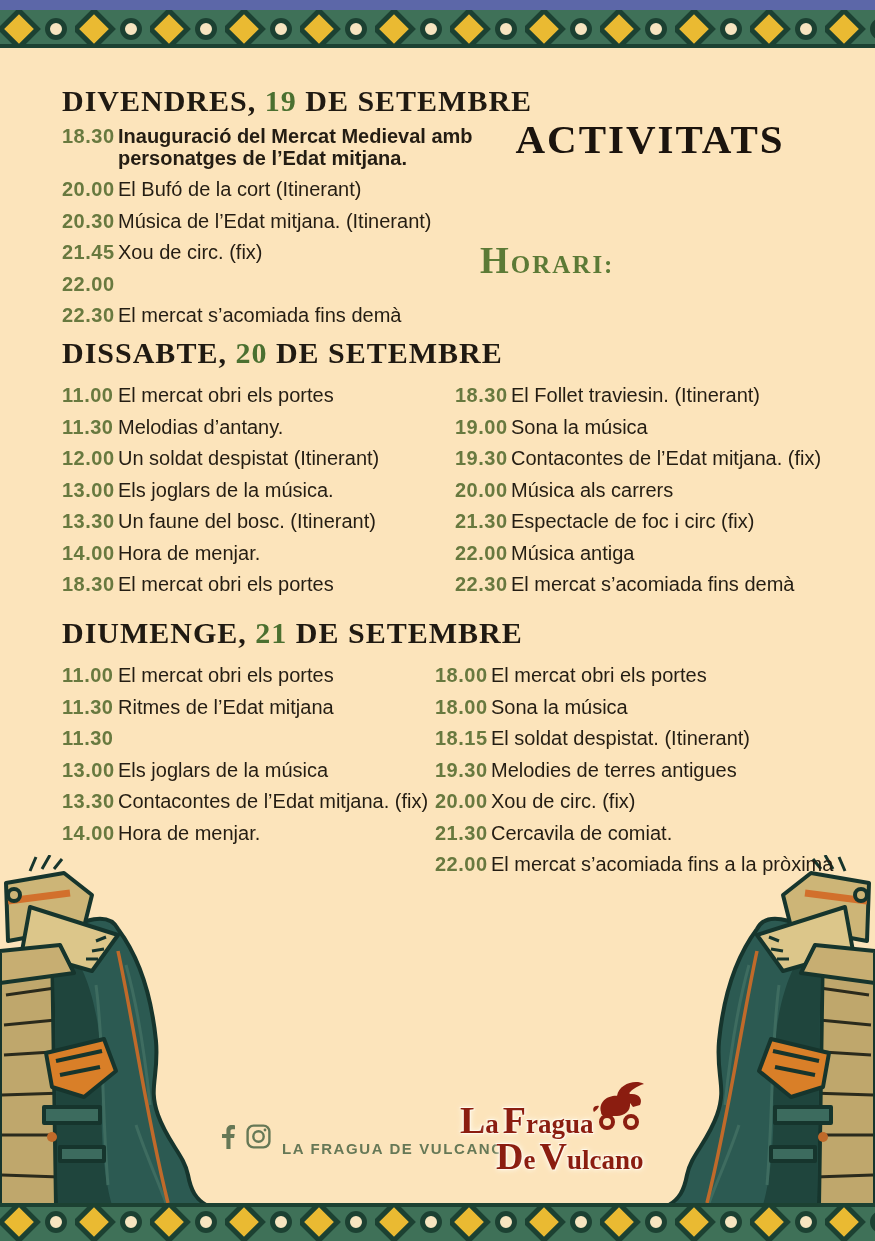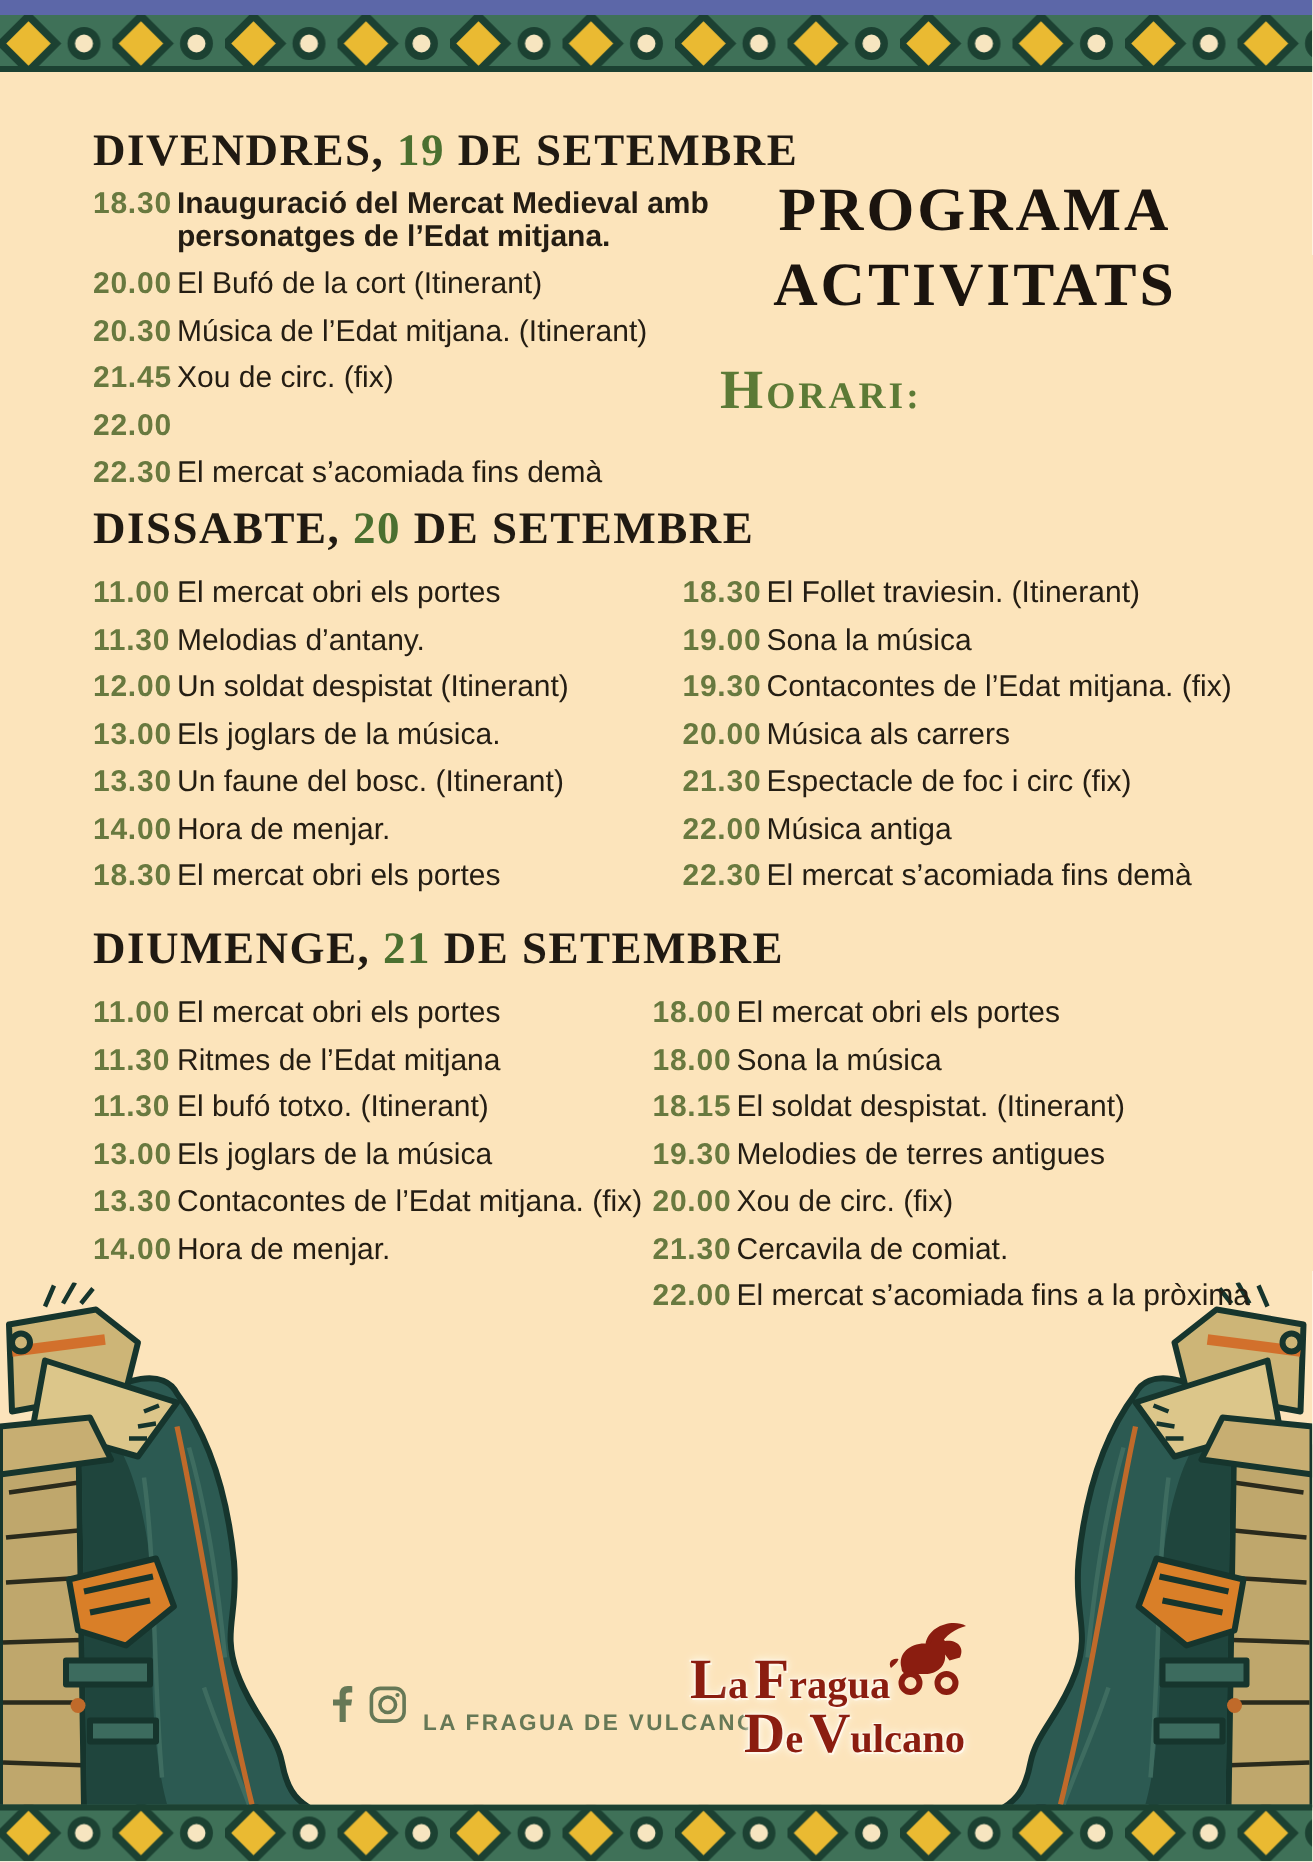--- a/index.html
+++ b/index.html
@@ -130,21 +130,20 @@
       <div class="row">
         <span class="time">22.00</span>
       </div>
       <div class="row">
         <span class="time">22.30</span>
         <span class="desc">El mercat s’acomiada fins demà</span>
       </div>
     </div>
 
   <div class="title-block">
-    <div>PROGRAMA</div>
     <div>ACTIVITATS</div>
   </div>
   <div class="horari-block">
     <div class="horari-head"><span class="big">H</span><span>ORARI:</span></div>
     <div>
 
     <div class="horari-line"></div>
         <div class="horari-line"></div>
         <div class="horari-line"></div>
       </div>
@@ -228,21 +227,20 @@
   <div class="row">
         <span class="time">11.00</span>
         <span class="desc">El mercat obri els portes</span>
       </div>
       <div class="row">
         <span class="time">11.30</span>
         <span class="desc">Ritmes de l’Edat mitjana</span>
       </div>
       <div class="row">
         <span class="time">11.30</span>
-        <span class="desc">El bufó totxo. (Itinerant)</span>
       </div>
       <div class="row">
         <span class="time">13.00</span>
         <span class="desc">Els joglars de la música</span>
       </div>
       <div class="row">
         <span class="time">13.30</span>
         <span class="desc">Contacontes de l’Edat mitjana. (fix)</span>
       </div>
       <div class="row">

